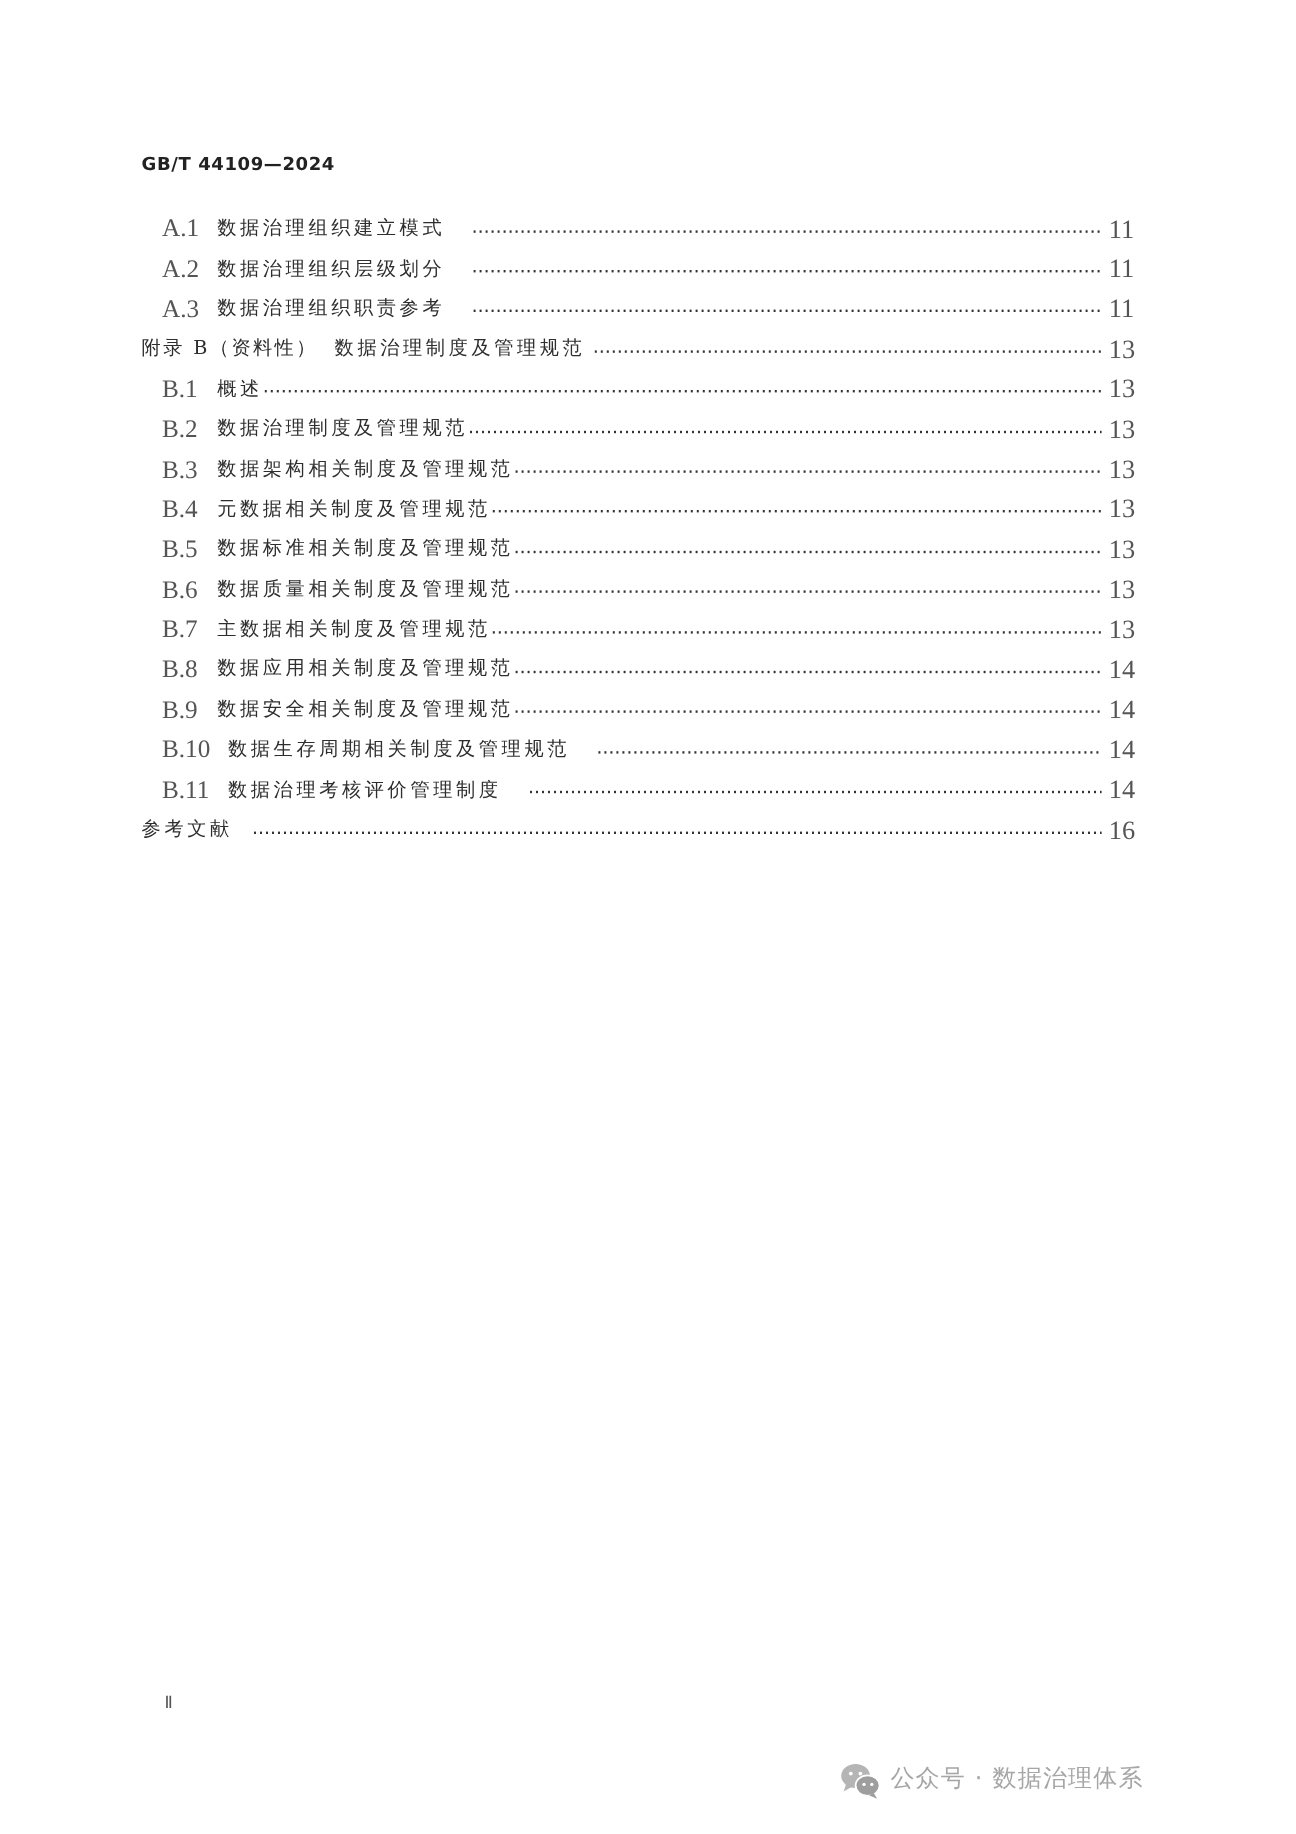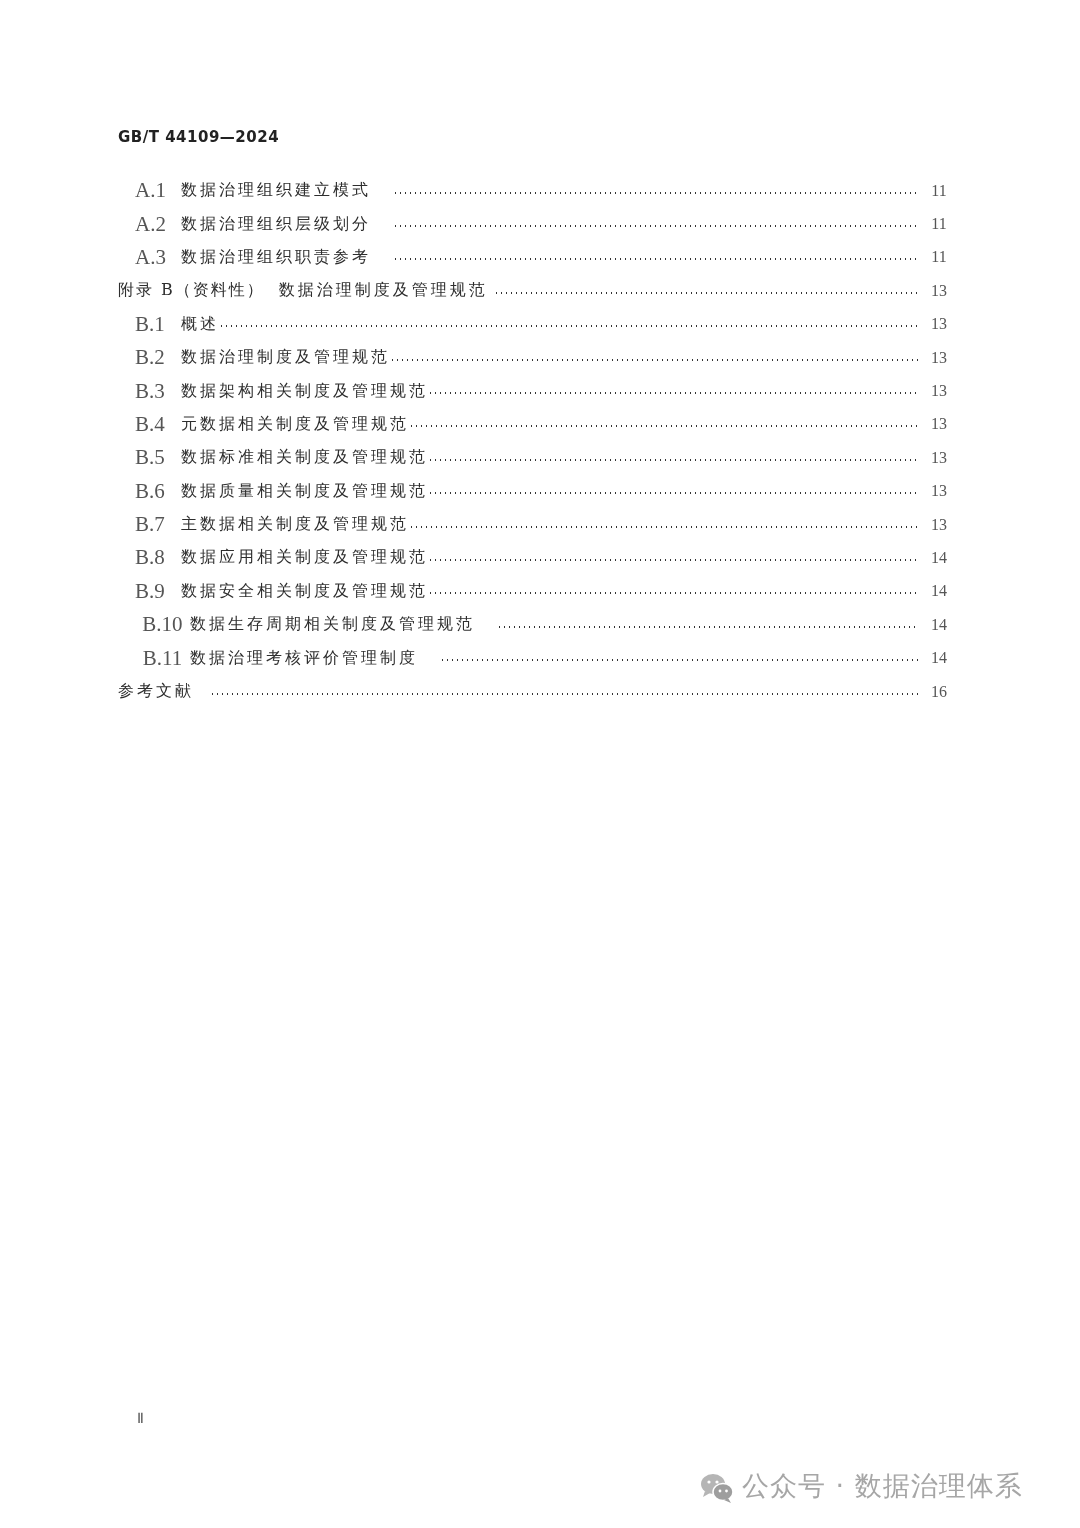--- a/index.html
+++ b/index.html
@@ -14,38 +14,38 @@
     }
     .header .code { font-family: "DejaVu Sans", sans-serif; font-weight: bold; }
     .toc { position: absolute; left: 118px; top: 174px; width: 836px; }
     .row {
       position: relative; height: 33.4px; display: flex; align-items: center;
       font-size: 16px; color: #2e2e2e;
     }
     .row.indent { padding-left: 17px; }
     .num { display: inline-block; color: #555; font-family: "Liberation Serif", serif; font-size: 21px; }
     .indent .num { width: 46px; }
-    .indent .num.wide { width: 55px; text-align: center; }
+    .indent .num.wide { width: 55px; }
     .title { white-space: nowrap; letter-spacing: 3px; }
     .prefix { white-space: nowrap; letter-spacing: 2px; }
     .gap { display: inline-block; width: 16px; }
     .leader {
       flex: 1; height: 2px; margin: 0 6px; align-self: center; margin-top: 4px;
       background-image: radial-gradient(circle, #333 0.9px, transparent 1.1px);
       background-size: 5px 2px; background-repeat: repeat-x;
     }
     .leader.tight { margin-left: 0; }
-    .page { width: 30px; text-align: center; font-family: "Liberation Serif", serif; color: #555; font-size: 16px; }
+    .page { width: 30px; text-align: left; font-family: "Liberation Serif", serif; color: #555; font-size: 22px; }
     .folio {
       position: absolute; left: 137px; top: 1410px; font-size: 14px; color: #555;
       font-family: "Liberation Serif", serif;
     }
     .watermark {
-      position: absolute; left: 700px; top: 1468px; display: flex; align-items: flex-end;
-      color: #a6a6a6; font-family: "DejaVu Sans", sans-serif; font-size: 27px; letter-spacing: 1px;
+      position: absolute; left: 700px; top: 1468px; display: flex; align-items: flex-start;
+      color: #a6a6a6; font-family: "DejaVu Sans", sans-serif; font-size: 20px; letter-spacing: 1px;
     }
     .wm-icon { width: 34px; height: 32px; margin-right: 8px; position: relative; }
   </style>
 </head>
 <body>
 
 <div class="header">
   <span class="code">GB/T 44109—2024</span>
 </div>
 

